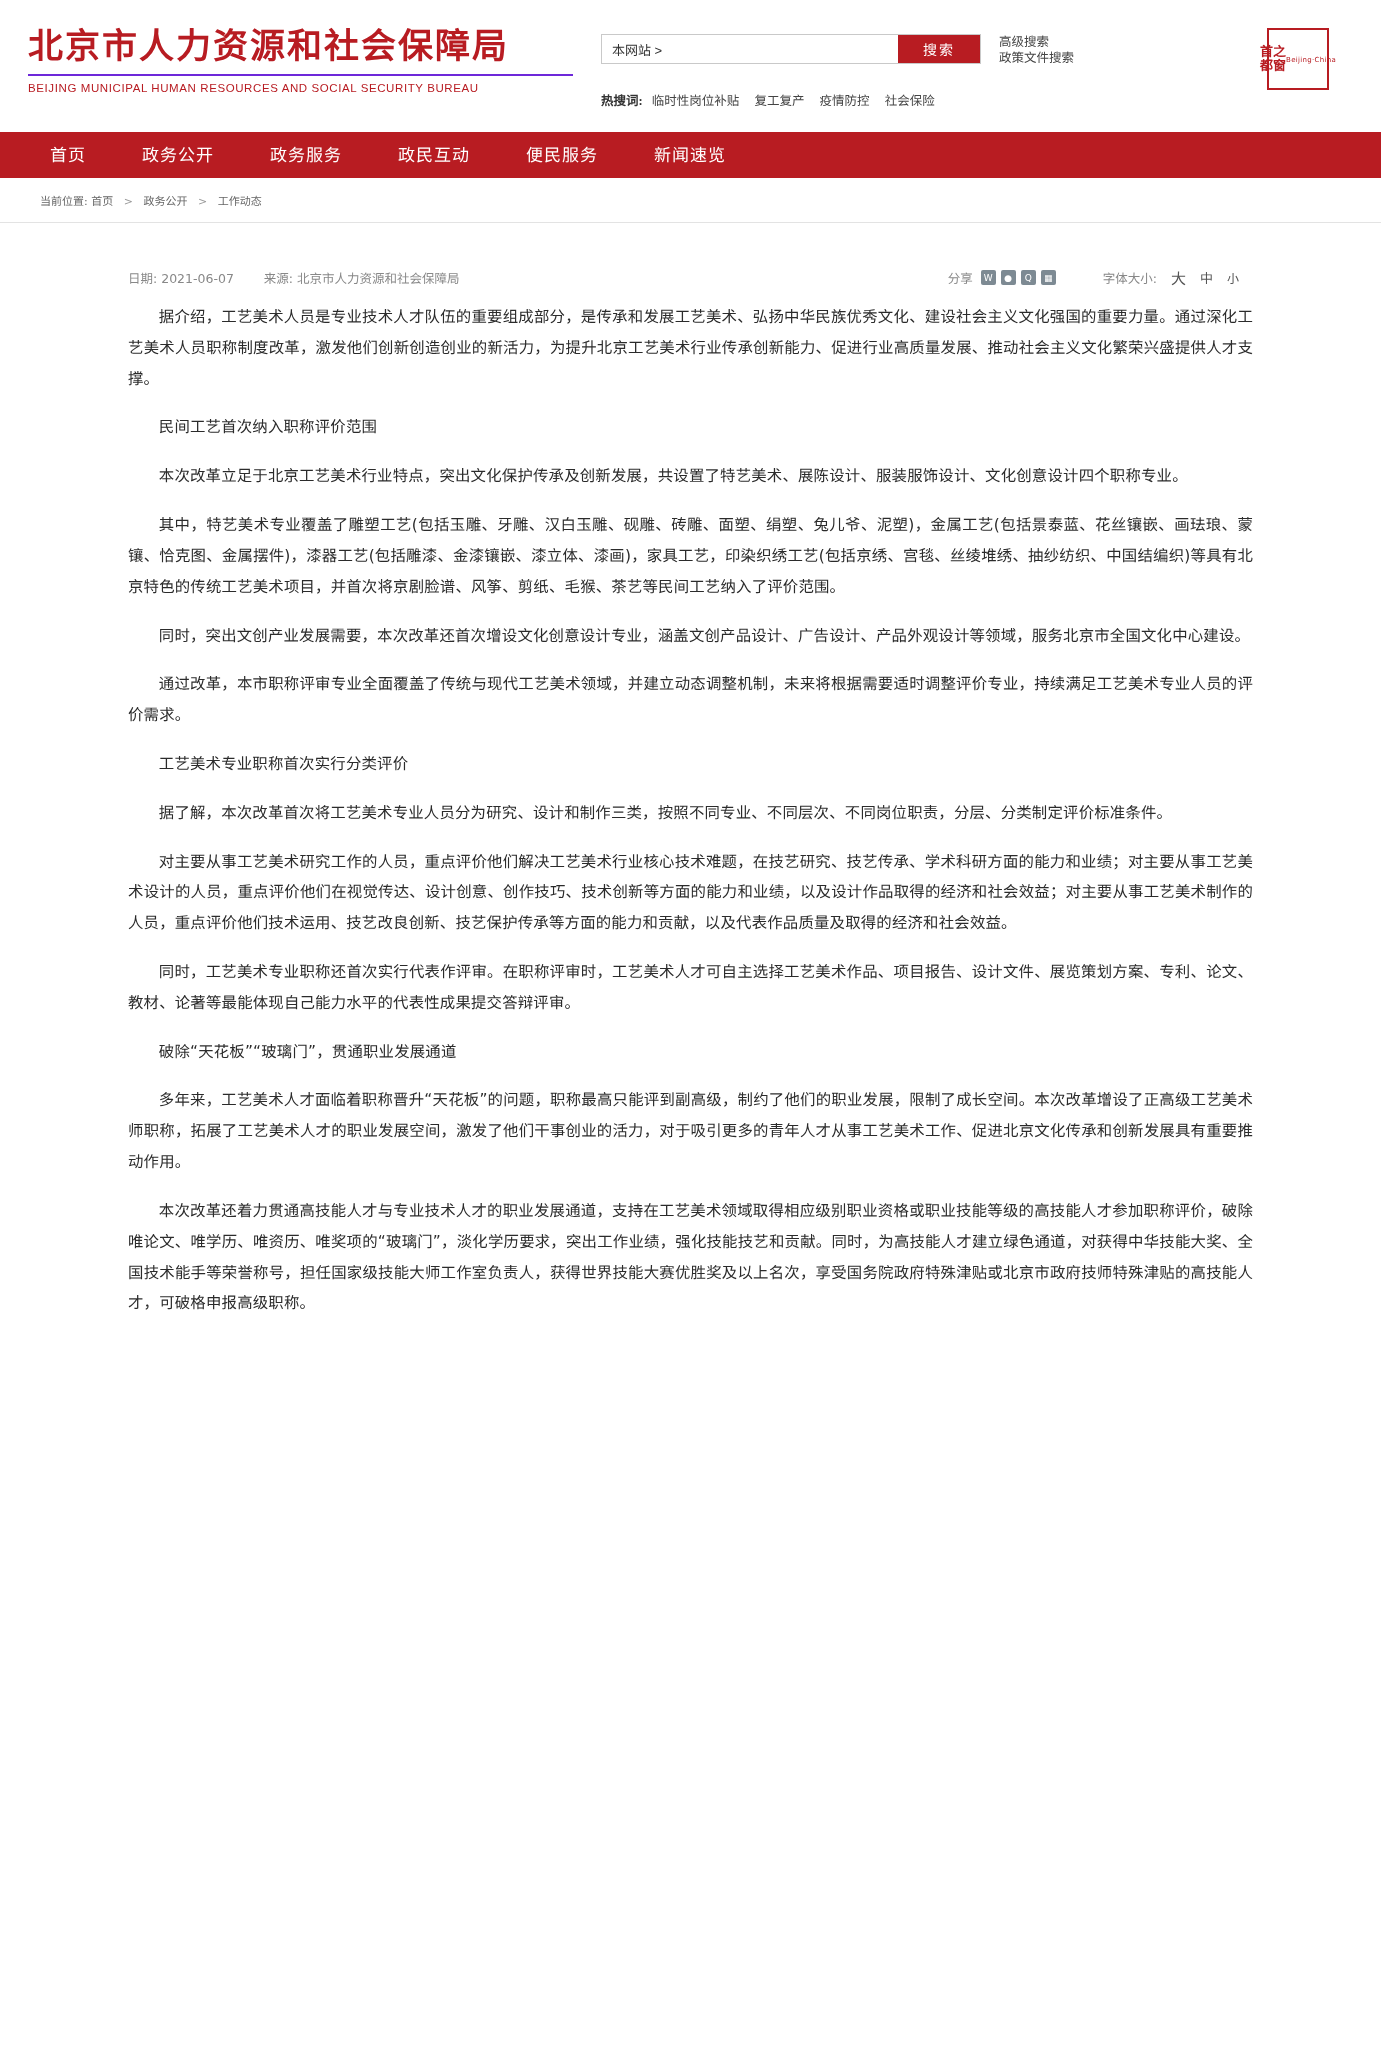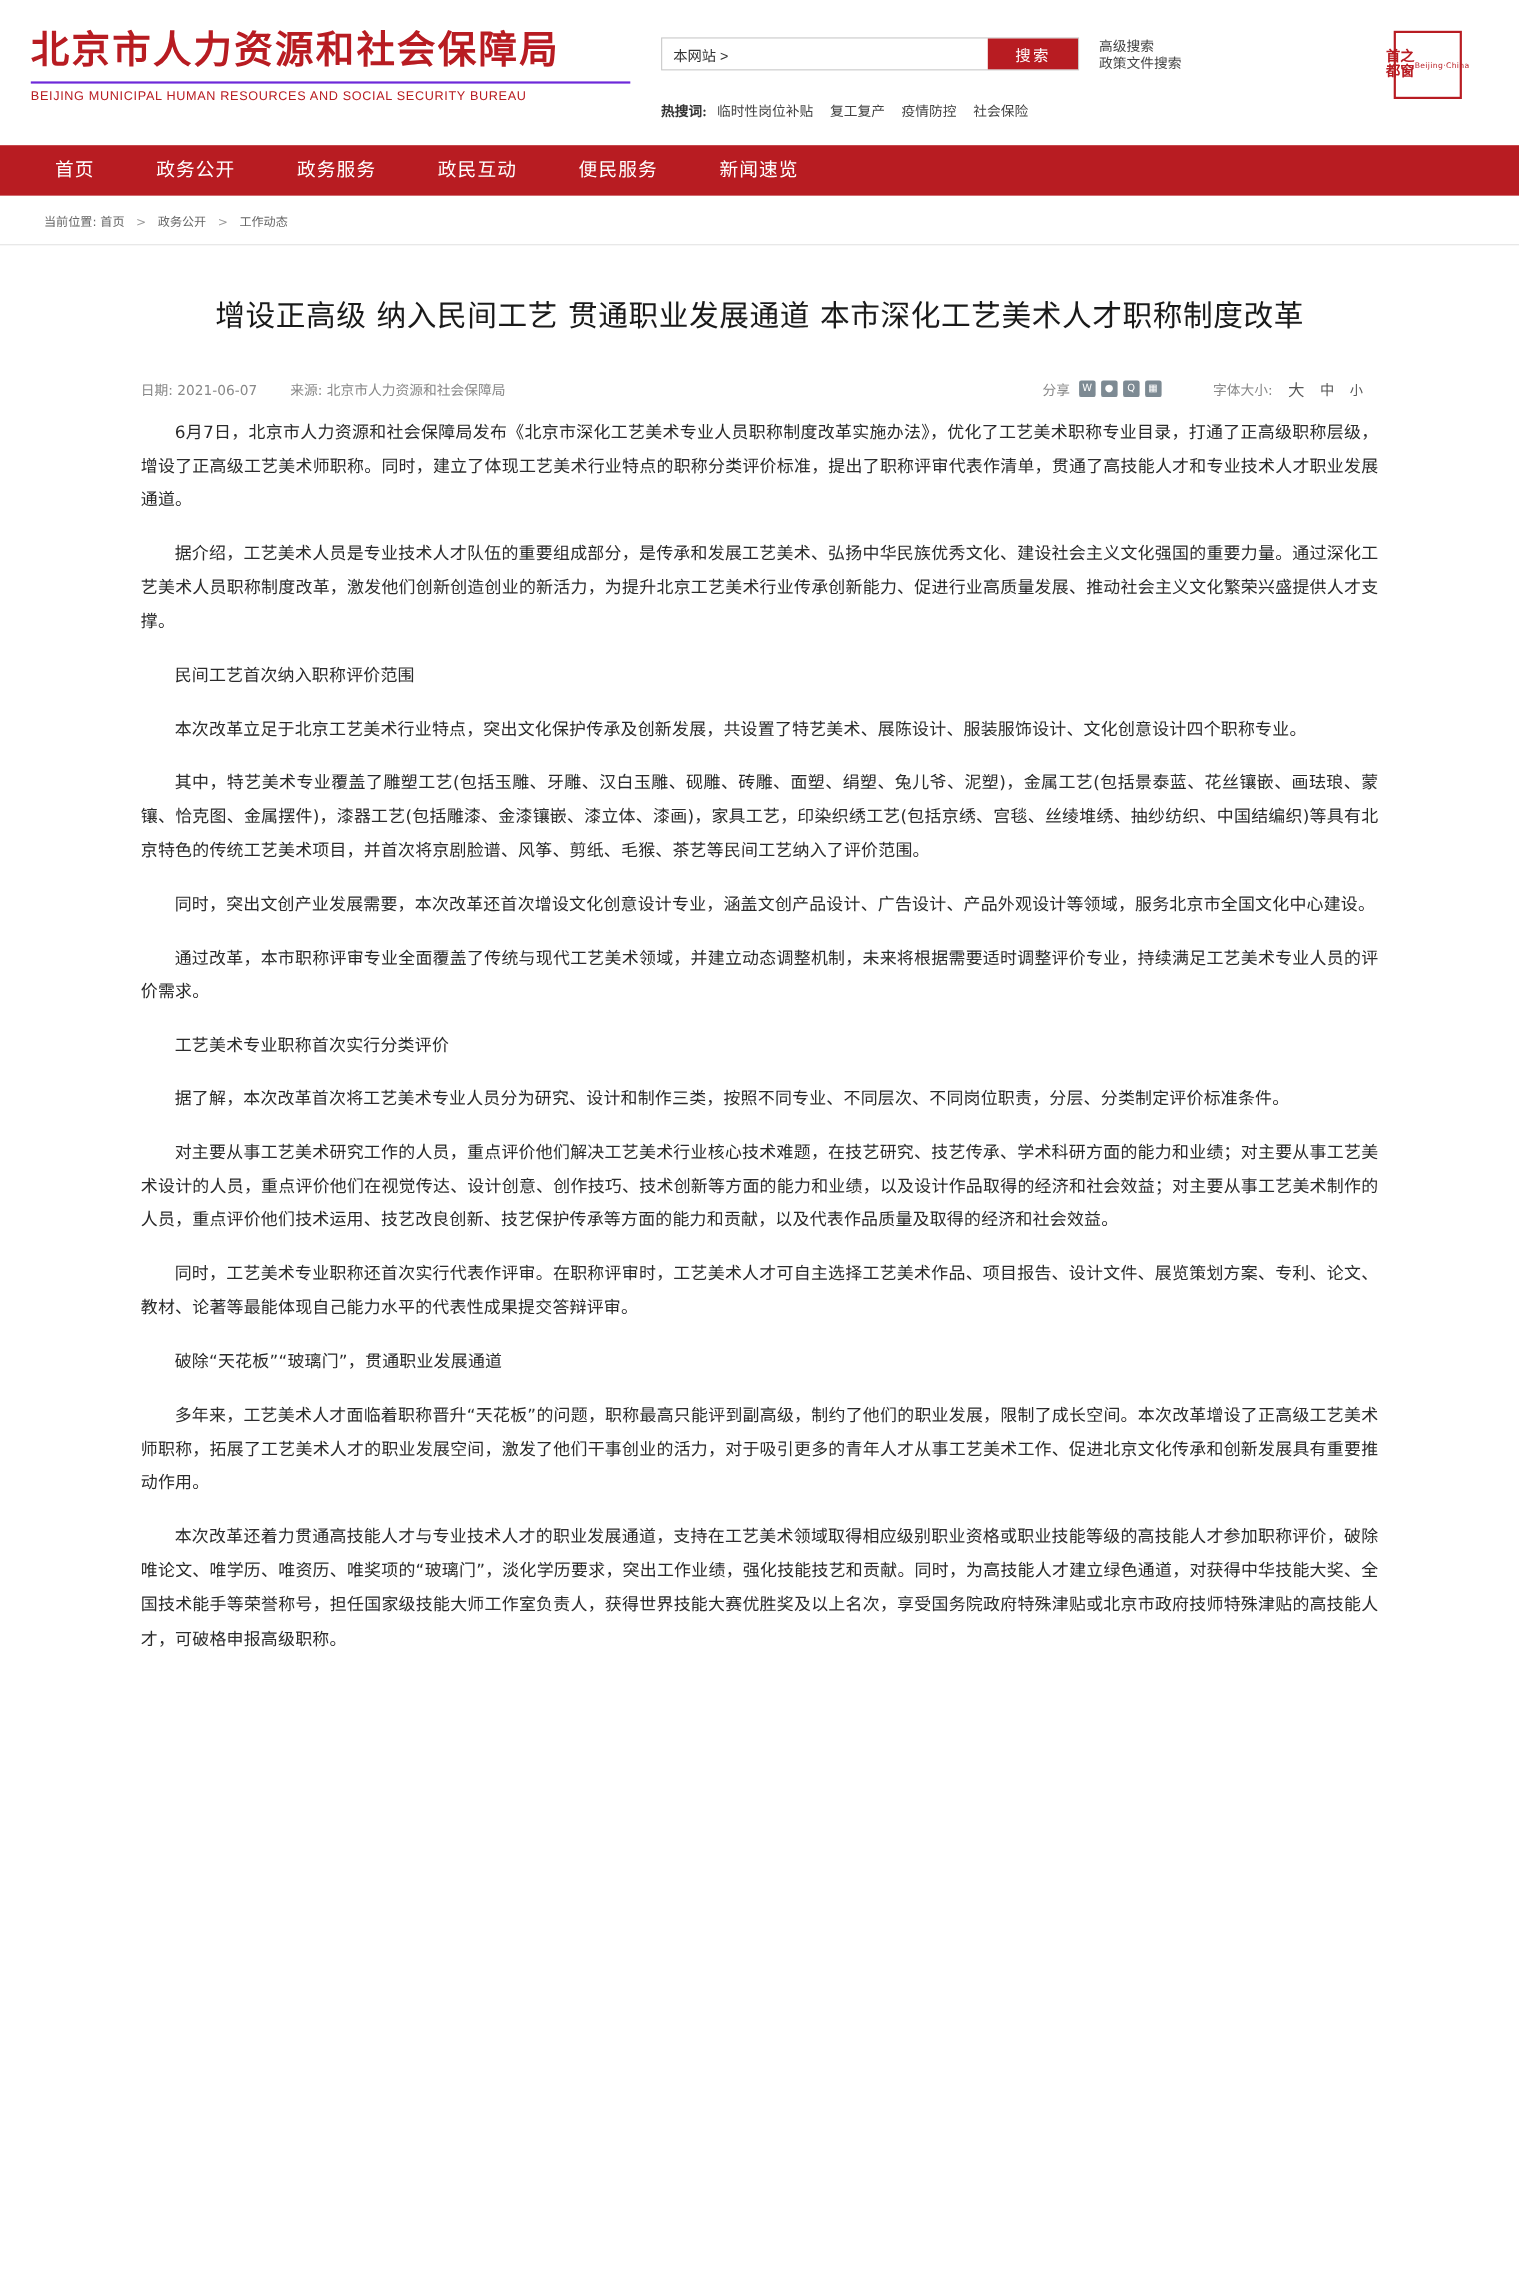--- a/index.html
+++ b/index.html
@@ -309,21 +309,20 @@
     <span>当前位置:</span>
     <a>首页</a>
     <span class="crumb-sep">&gt;</span>
     <a>政务公开</a>
     <span class="crumb-sep">&gt;</span>
     <a>工作动态</a>
   </div>
 
   <div class="article">
 
-    <h1 class="title">增设正高级 纳入民间工艺 贯通职业发展通道 本市深化工艺美术人才职称制度改革</h1>
 
     <div class="meta">
       <div class="meta-left">
         <span class="meta-date">
           <span>日期:</span>
           <span>2021-06-07</span>
         </span>
         <span class="meta-source">
           <span>来源:</span>
           <span>北京市人力资源和社会保障局</span>
@@ -338,21 +337,20 @@
           <span class="share-ic ic-qr">▦</span>
         </span>
         <span class="fs-label">字体大小:</span>
         <span class="fs-opt big">大</span>
         <span class="fs-opt mid">中</span>
         <span class="fs-opt small">小</span>
       </div>
     </div>
 
     <div class="body-text">
-      <p>6月7日，北京市人力资源和社会保障局发布《北京市深化工艺美术专业人员职称制度改革实施办法》，优化了工艺美术职称专业目录，打通了正高级职称层级，增设了正高级工艺美术师职称。同时，建立了体现工艺美术行业特点的职称分类评价标准，提出了职称评审代表作清单，贯通了高技能人才和专业技术人才职业发展通道。</p>
       <p>据介绍，工艺美术人员是专业技术人才队伍的重要组成部分，是传承和发展工艺美术、弘扬中华民族优秀文化、建设社会主义文化强国的重要力量。通过深化工艺美术人员职称制度改革，激发他们创新创造创业的新活力，为提升北京工艺美术行业传承创新能力、促进行业高质量发展、推动社会主义文化繁荣兴盛提供人才支撑。</p>
       <p class="sub">民间工艺首次纳入职称评价范围</p>
       <p>本次改革立足于北京工艺美术行业特点，突出文化保护传承及创新发展，共设置了特艺美术、展陈设计、服装服饰设计、文化创意设计四个职称专业。</p>
       <p>其中，特艺美术专业覆盖了雕塑工艺(包括玉雕、牙雕、汉白玉雕、砚雕、砖雕、面塑、绢塑、兔儿爷、泥塑)，金属工艺(包括景泰蓝、花丝镶嵌、画珐琅、蒙镶、恰克图、金属摆件)，漆器工艺(包括雕漆、金漆镶嵌、漆立体、漆画)，家具工艺，印染织绣工艺(包括京绣、宫毯、丝绫堆绣、抽纱纺织、中国结编织)等具有北京特色的传统工艺美术项目，并首次将京剧脸谱、风筝、剪纸、毛猴、茶艺等民间工艺纳入了评价范围。</p>
       <p>同时，突出文创产业发展需要，本次改革还首次增设文化创意设计专业，涵盖文创产品设计、广告设计、产品外观设计等领域，服务北京市全国文化中心建设。</p>
       <p>通过改革，本市职称评审专业全面覆盖了传统与现代工艺美术领域，并建立动态调整机制，未来将根据需要适时调整评价专业，持续满足工艺美术专业人员的评价需求。</p>
       <p class="sub">工艺美术专业职称首次实行分类评价</p>
       <p>据了解，本次改革首次将工艺美术专业人员分为研究、设计和制作三类，按照不同专业、不同层次、不同岗位职责，分层、分类制定评价标准条件。</p>
       <p>对主要从事工艺美术研究工作的人员，重点评价他们解决工艺美术行业核心技术难题，在技艺研究、技艺传承、学术科研方面的能力和业绩；对主要从事工艺美术设计的人员，重点评价他们在视觉传达、设计创意、创作技巧、技术创新等方面的能力和业绩，以及设计作品取得的经济和社会效益；对主要从事工艺美术制作的人员，重点评价他们技术运用、技艺改良创新、技艺保护传承等方面的能力和贡献，以及代表作品质量及取得的经济和社会效益。</p>
       <p>同时，工艺美术专业职称还首次实行代表作评审。在职称评审时，工艺美术人才可自主选择工艺美术作品、项目报告、设计文件、展览策划方案、专利、论文、教材、论著等最能体现自己能力水平的代表性成果提交答辩评审。</p>

